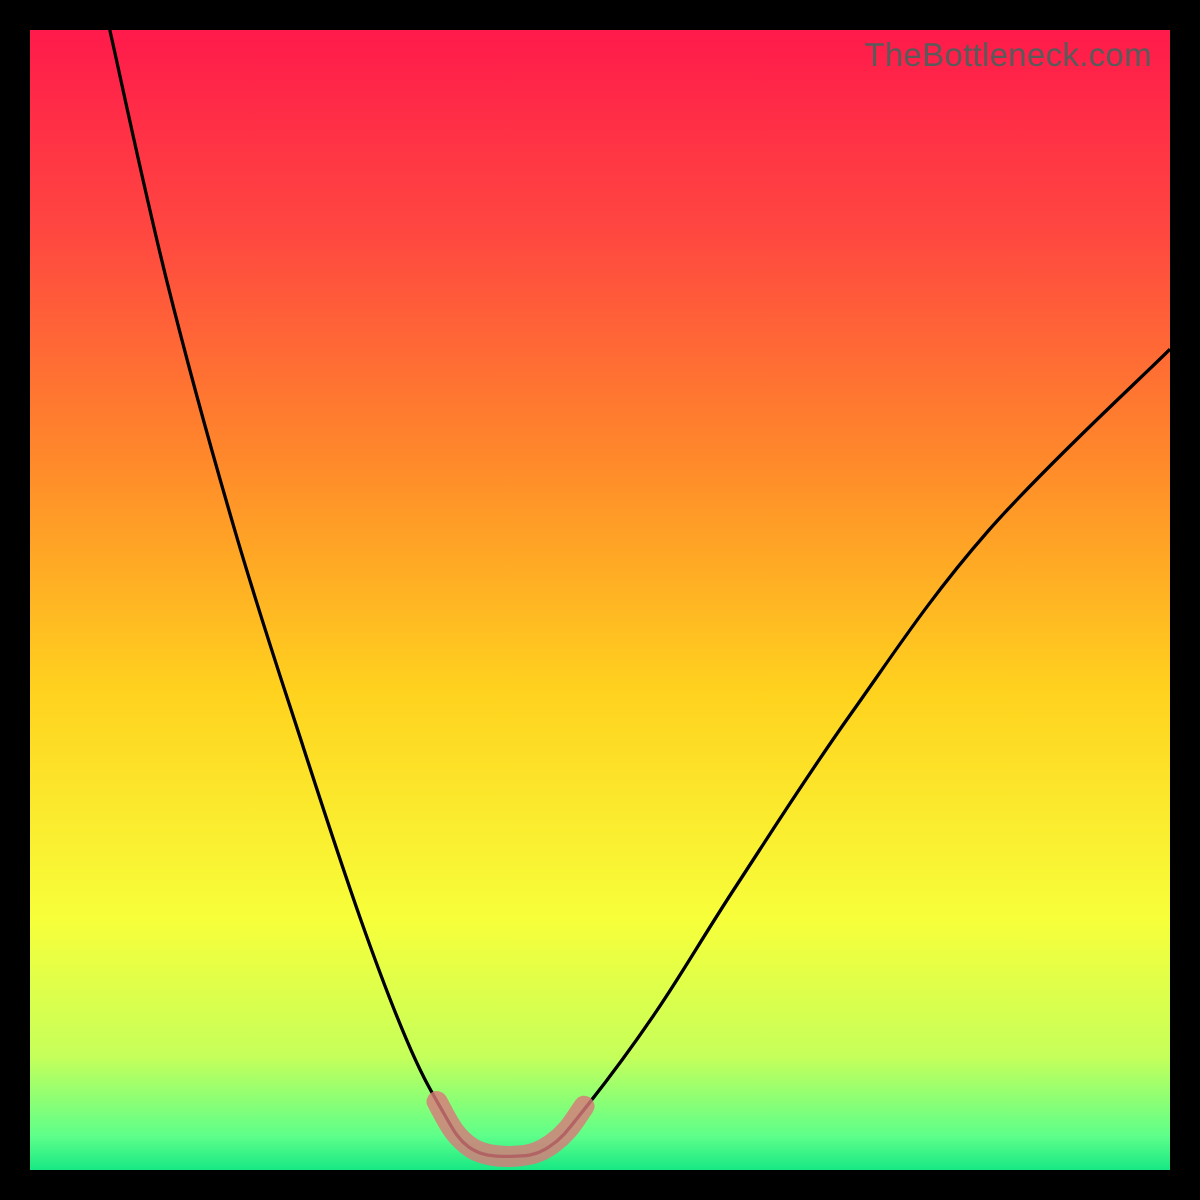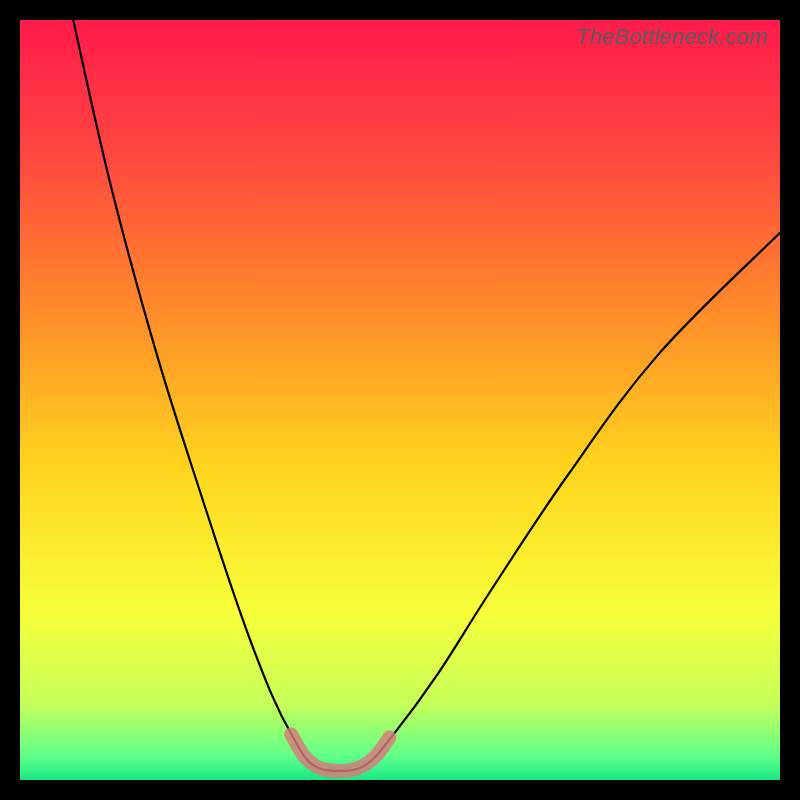--- a/index.html
+++ b/index.html
@@ -11,21 +11,20 @@
     font-family: Arial, Helvetica, sans-serif;
     overflow: hidden;
   }
   .frame {
     position: absolute;
     left: 20px;
     top: 20px;
     width: 760px;
     height: 556px;
     background: #e5e5e5;
-    font-style: italic;
   }
   .watermark {
     position: absolute;
     top: 4px;
     right: 12px;
     font-size: 22px;
     font-weight: 500;
     color: #5a5a5a;
     letter-spacing: 0.2px;
     z-index: 10;

